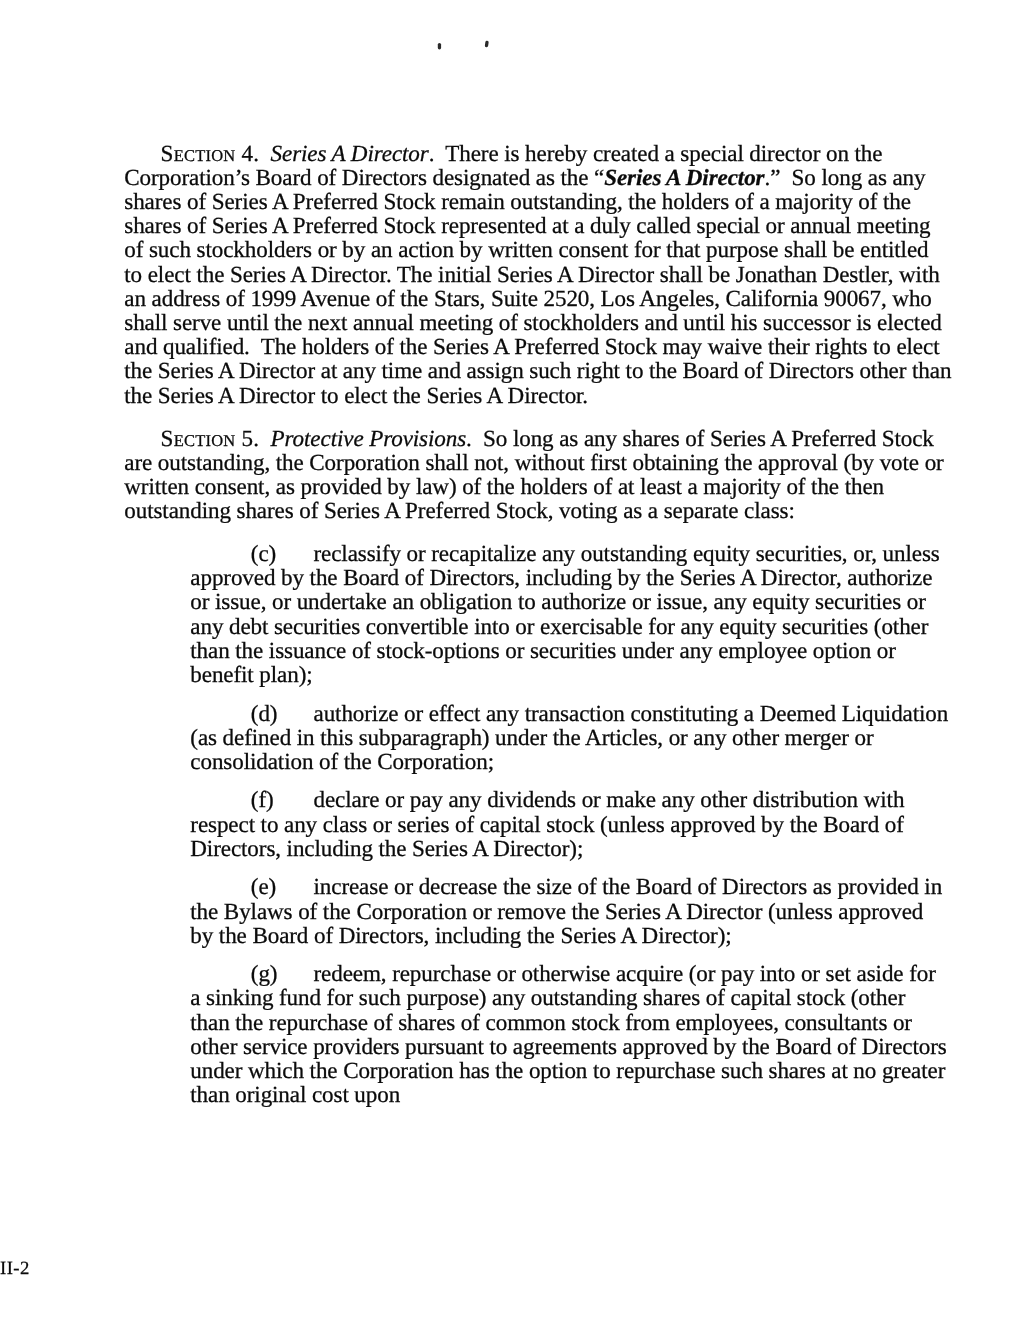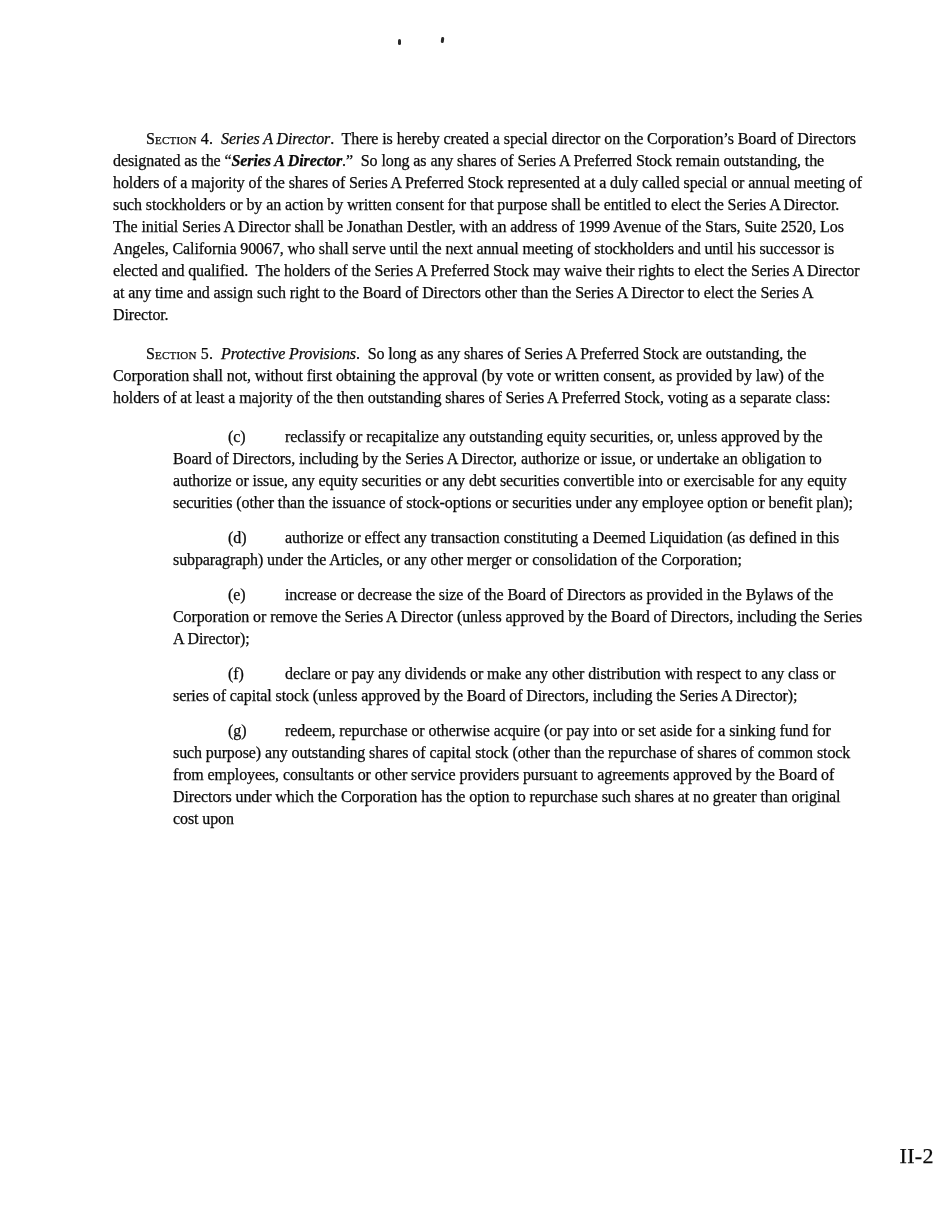--- a/index.html
+++ b/index.html
@@ -17,21 +17,21 @@
     overflow: hidden;
   }
   .content {
     position: absolute;
     left: 113px;
     top: 128px;
     width: 752px;
   }
   .para {
     margin: 0 0 17px 0;
-    font-size: 16px;
+    font-size: 21px;
     line-height: 22px;
     letter-spacing: -0.1px;
     white-space: pre-wrap;
     -webkit-text-stroke: 0.25px currentColor;
   }
   .para.section {
     text-indent: 33px;
   }
   .para.item {
     margin: 0 0 13px 60px;
@@ -52,22 +52,22 @@
   }
   .seg-bolditalic {
     font-style: italic;
     font-weight: bold;
   }
   .footer {
     position: absolute;
     top: 1143px;
     left: 0;
     width: 100%;
-    text-align: right;
-    font-size: 22px;
+    text-align: left;
+    font-size: 17px;
     letter-spacing: 0.4px;
     -webkit-text-stroke: 0.25px currentColor;
   }
   .speck {
     position: absolute;
     background: #2a2a2a;
   }
   .speck-1 {
     left: 398px;
     top: 39px;
@@ -89,19 +89,19 @@
 
 <div class="page">
   <span class="speck speck-1"></span>
   <span class="speck speck-2"></span>
 
   <div class="content">
       <p class="para section"><span class="seg-smallcaps">Section 4.</span><span class="seg-plain">  </span><span class="seg-italic">Series A Director</span><span class="seg-plain">.  There is hereby created a special director on the Corporation’s Board of Directors designated as the “</span><span class="seg-bolditalic">Series A Director</span><span class="seg-plain">.”  So long as any shares of Series A Preferred Stock remain outstanding, the holders of a majority of the shares of Series A Preferred Stock represented at a duly called special or annual meeting of such stockholders or by an action by written consent for that purpose shall be entitled to elect the Series A Director. The initial Series A Director shall be Jonathan Destler, with an address of 1999 Avenue of the Stars, Suite 2520, Los Angeles, California 90067, who shall serve until the next annual meeting of stockholders and until his successor is elected and qualified.  The holders of the Series A Preferred Stock may waive their rights to elect the Series A Director at any time and assign such right to the Board of Directors other than the Series A Director to elect the Series A Director.</span></p>
       <p class="para section"><span class="seg-smallcaps">Section 5.</span><span class="seg-plain">  </span><span class="seg-italic">Protective Provisions</span><span class="seg-plain">.  So long as any shares of Series A Preferred Stock are outstanding, the Corporation shall not, without first obtaining the approval (by vote or written consent, as provided by law) of the holders of at least a majority of the then outstanding shares of Series A Preferred Stock, voting as a separate class:</span></p>
       <p class="para item"><span class="item-label">(c)</span><span class="item-text">reclassify or recapitalize any outstanding equity securities, or, unless approved by the Board of Directors, including by the Series A Director, authorize or issue, or undertake an obligation to authorize or issue, any equity securities or any debt securities convertible into or exercisable for any equity securities (other than the issuance of stock-options or securities under any employee option or benefit plan);</span></p>
       <p class="para item"><span class="item-label">(d)</span><span class="item-text">authorize or effect any transaction constituting a Deemed Liquidation (as defined in this subparagraph) under the Articles, or any other merger or consolidation of the Corporation;</span></p>
+      <p class="para item"><span class="item-label">(f)</span><span class="item-text">declare or pay any dividends or make any other distribution with respect to any class or series of capital stock (unless approved by the Board of Directors, including the Series A Director);</span></p>
       <p class="para item"><span class="item-label">(e)</span><span class="item-text">increase or decrease the size of the Board of Directors as provided in the Bylaws of the Corporation or remove the Series A Director (unless approved by the Board of Directors, including the Series A Director);</span></p>
-      <p class="para item"><span class="item-label">(f)</span><span class="item-text">declare or pay any dividends or make any other distribution with respect to any class or series of capital stock (unless approved by the Board of Directors, including the Series A Director);</span></p>
       <p class="para item"><span class="item-label">(g)</span><span class="item-text">redeem, repurchase or otherwise acquire (or pay into or set aside for a sinking fund for such purpose) any outstanding shares of capital stock (other than the repurchase of shares of common stock from employees, consultants or other service providers pursuant to agreements approved by the Board of Directors under which the Corporation has the option to repurchase such shares at no greater than original cost upon</span></p>
     </div>
 
   <div class="footer">II-2</div>
 </div>
 
 </body></html>

